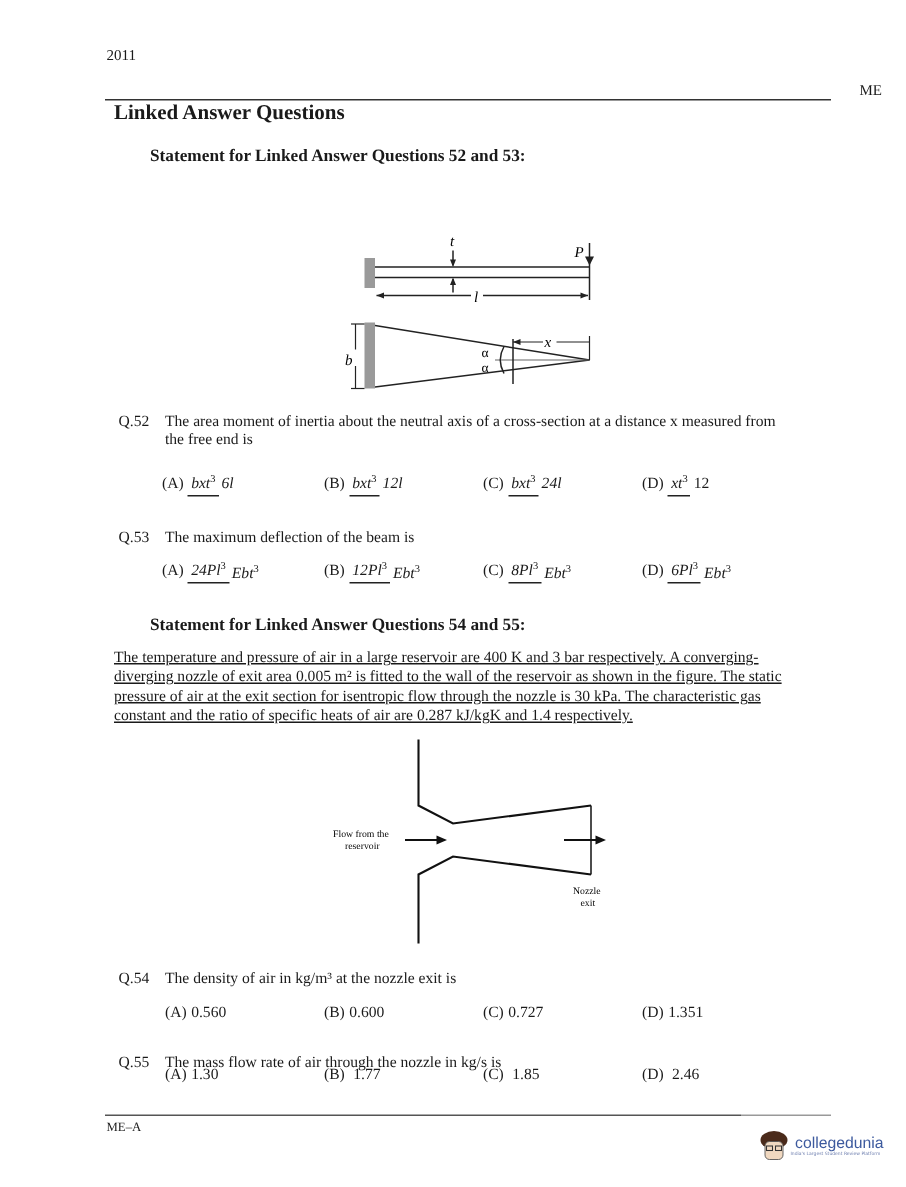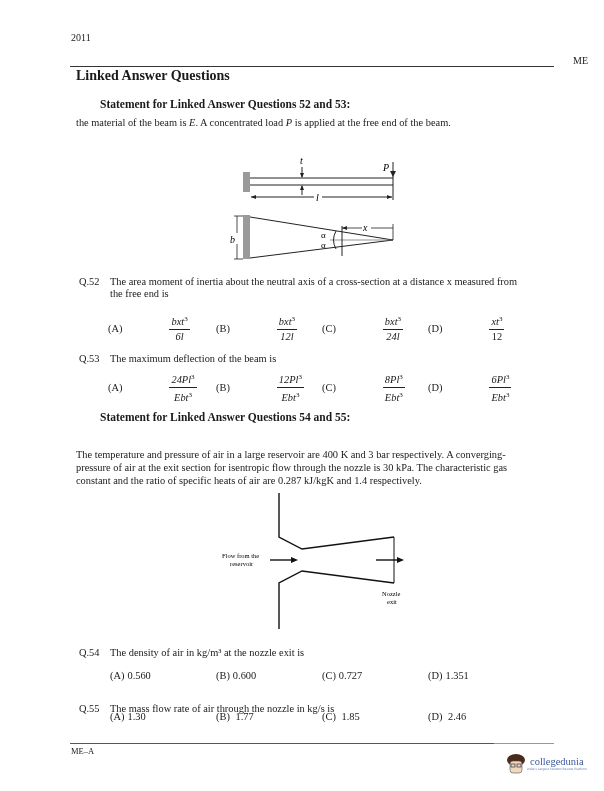--- a/index.html
+++ b/index.html
@@ -11,44 +11,43 @@
   .hdr-rule { left: 70px; top: 66px; width: 484px; height: 1px; background: #333; }
   .section-title { left: 76px; top: 68px; font-size: 14px; font-weight: bold; }
   .stmt-title { left: 76px; top: 98px; font-size: 11.5px; font-weight: bold; margin-left: 24px; }
   .para { left: 76px; width: 480px; font-size: 10.4px; line-height: 13px; text-align: justify; }
   .para i { font-style: italic; }
   .qline { left: 79px; font-size: 10.4px; line-height: 13px; width: 480px; }
   .qline .num { display: inline-block; width: 31px; }
   .qcont { left: 110px; font-size: 10.4px; }
   .opt { font-size: 10.4px; display: flex; align-items: center; }
   .opt .lab { margin-right: 3px; }
-  .frac { display: inline-flex; flex-direction: column; align-items: center; font-style: italic; font-size: 10.4px; line-height: 12px; margin-left: 44px; }
+  .frac { display: inline-flex; flex-direction: row; align-items: center; font-style: italic; font-size: 10.4px; line-height: 12px; }
   .frac .num-part { padding: 0 2px 1px 2px; border-bottom: 1px solid #222; }
   .frac .den-part { padding: 1px 2px 0 2px; }
   .frac sup { font-size: 7px; font-style: normal; }
   .plain { font-style: normal; }
   .ftr-rule { left: 70px; top: 743px; width: 424px; height: 1px; background: #555; }
   .ftr-rule2 { left: 494px; top: 743px; width: 60px; height: 1px; background: #999; }
   .ftr-code { left: 71px; top: 746px; font-size: 8.5px; }
   .logo { left: 505px; top: 752px; display: flex; align-items: center; }
-  .logo-text { font-family: Liberation Serif, serif; font-size: 10.5px; color: #3d5a9e; margin-left: 3px; line-height: 10px; }
+  .logo-text { font-family: Liberation Sans, sans-serif; font-size: 10.5px; color: #3d5a9e; margin-left: 3px; line-height: 10px; }
   .logo-sub { font-family: "DejaVu Sans", sans-serif; font-size: 3px; color: #7080b0; }
   svg text { font-family: "Liberation Serif", serif; }
 </style>
 </head>
 <body>
 
 <div class="abs hdr-year">2011</div>
 <div class="abs hdr-code">ME</div>
 <div class="abs hdr-rule"></div>
 <div class="abs section-title">Linked Answer Questions</div>
 
 <div class="abs stmt-title">Statement for Linked Answer Questions 52 and 53:</div>
 <div class="abs para" style="top:116px;">
-  <div><span>the material of the beam is </span><i>E</i><span>. A concentrated load </span><i>P</i><span> is applied at the free end of the beam.</span></div>
 </div>
 
 <svg class="abs" style="left:0;top:0;" width="604" height="791">
 
   <rect x="243" y="172" width="7" height="20" fill="#9a9a9a"></rect>
   <line x1="250" y1="178" x2="393" y2="178" stroke="#222" stroke-width="1"></line>
   <line x1="250" y1="185" x2="393" y2="185" stroke="#222" stroke-width="1"></line>
   <line x1="393" y1="176" x2="393" y2="200" stroke="#222" stroke-width="1"></line>
 
   <line x1="393" y1="162" x2="393" y2="176" stroke="#222" stroke-width="1"></line>
@@ -159,22 +158,23 @@
 </div>
 <div class="abs opt" style="left:428px; top:371px;">
   <span class="lab">(D)</span>
   <span class="frac">
       <span class="num-part"><span>6Pl</span><sup>3</sup></span>
       <span class="den-part"><span>Ebt</span><sup>3</sup></span>
     </span>
 </div>
 
 <div class="abs stmt-title" style="top:411px;">Statement for Linked Answer Questions 54 and 55:</div>
-<div class="abs para" style="top:448px;">
+<div class="abs para" style="top:432px;text-decoration:underline;">
   <div>The temperature and pressure of air in a large reservoir are 400 K and 3 bar respectively. A converging-</div>
+  <div>diverging nozzle of exit area 0.005 m² is fitted to the wall of the reservoir as shown in the figure. The static</div>
   <div>pressure of air at the exit section for isentropic flow through the nozzle is 30 kPa. The characteristic gas</div>
   <div>constant and the ratio of specific heats of air are 0.287 kJ/kgK and 1.4 respectively.</div>
 </div>
 
 <div class="abs qline" style="top:646px;">
   <span class="num">Q.54</span><span>The density of air in kg/m³ at the nozzle exit is</span>
 </div>
 <div class="abs opt" style="left:110px; top:670px;">
     <span class="lab">(A)</span>
     <span>0.560</span>

